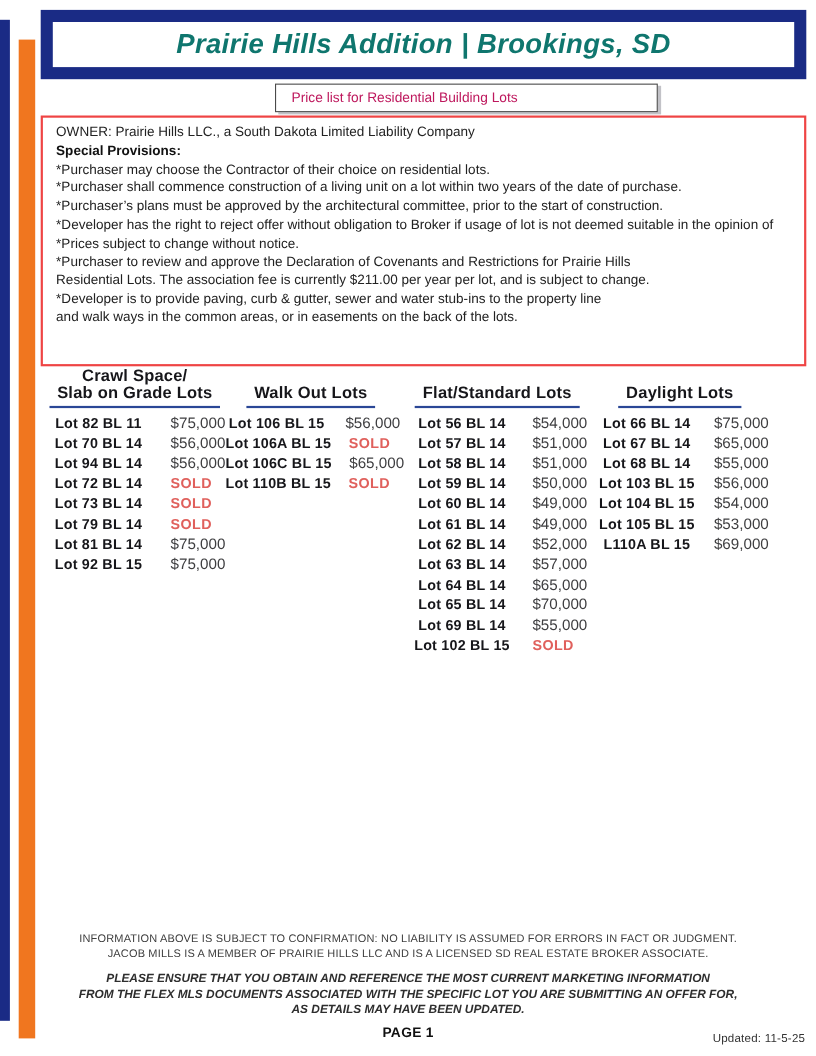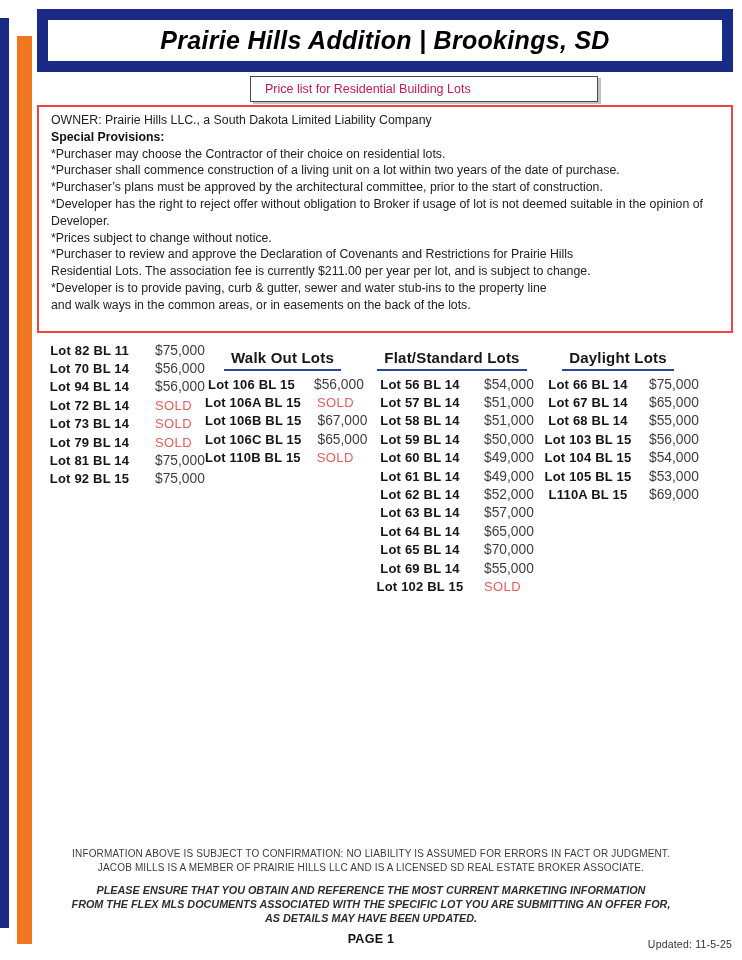--- a/index.html
+++ b/index.html
@@ -13,21 +13,21 @@
   .bar-blue{left:0;top:18px;width:9px;height:910px;background:#1a2b85;}
   .bar-orange{left:17px;top:36px;width:15px;height:908px;background:#f0761f;}
 
   .title-frame{
     position:absolute;left:37px;top:9px;width:696px;height:63px;
     border:11px solid #1a2b85;background:#fff;box-sizing:border-box;
     display:flex;align-items:center;justify-content:center;
   }
   .title-frame h1{
     margin:0;font-size:25px;font-style:italic;font-weight:bold;
-    color:#000000;letter-spacing:.3px;white-space:nowrap;
+    color:#0f766e;letter-spacing:.3px;white-space:nowrap;
   }
 
   .subtitle-box{
     position:absolute;left:250px;top:76px;width:348px;height:26px;
     border:1.5px solid #4a4a4a;background:#fff;box-sizing:border-box;
     display:flex;align-items:center;
     box-shadow:3px 2px 0 rgba(120,120,130,.45);
     font-size:12.5px;color:#be185d;padding-left:14px;
   }
 
@@ -58,21 +58,21 @@
   .lot-rows{margin-top:4px;}
   .lot-row{display:flex;height:18.4px;align-items:center;gap:12px;}
   .lot-label{
     flex:0 0 60%;text-align:center;font-weight:bold;font-size:13px;
     color:#16161a;letter-spacing:.2px;white-space:nowrap;
   }
   .lot-price{
     flex:1;text-align:left;font-size:13.8px;color:#3e3e40;
     padding-left:4px;white-space:nowrap;
   }
-  .lot-price.sold{color:#e0605c;font-weight:normal;font-size:13px;letter-spacing:.4px;}
+  .lot-price.sold{color:#e0605c;font-weight:bold;font-size:13px;letter-spacing:.4px;}
 
   .footer{position:absolute;left:0;top:847px;width:742px;text-align:center;color:#3c3c3c;}
   .disclaimer-line{font-size:10px;line-height:14px;letter-spacing:.15px;white-space:nowrap;}
   .notice-block{margin-top:8px;}
   .notice-line{font-size:10.8px;line-height:14px;font-style:italic;font-weight:bold;color:#2e2e2e;white-space:nowrap;}
   .page-label{margin-top:7px;font-size:12.5px;font-weight:bold;color:#111;letter-spacing:.3px;}
   .updated-label{
     position:absolute;right:10px;top:938px;font-size:10.5px;color:#333;letter-spacing:.2px;
   }
 </style>
@@ -91,31 +91,36 @@
 </div>
 
 <div class="provisions-box">
   <div class="prov-line">OWNER: Prairie Hills LLC., a South Dakota Limited Liability Company</div>
   <div class="prov-line prov-heading">Special Provisions:</div>
   <div>
       <div class="prov-line">*Purchaser may choose the Contractor of their choice on residential lots.</div>
       <div class="prov-line">*Purchaser shall commence construction of a living unit on a lot within two years of the date of purchase.</div>
       <div class="prov-line">*Purchaser’s plans must be approved by the architectural committee, prior to the start of construction.</div>
       <div class="prov-line">*Developer has the right to reject offer without obligation to Broker if usage of lot is not deemed suitable  in the opinion of</div>
-      <div class="prov-line">Developer.</div>
       <div class="prov-line">*Prices subject to change without notice.</div>
       <div class="prov-line">*Purchaser to review and approve the Declaration of Covenants and Restrictions for Prairie Hills</div>
       <div class="prov-line">Residential Lots. The association fee is currently $211.00 per year per lot, and is subject to change.</div>
       <div class="prov-line">*Developer is to provide paving, curb &amp; gutter, sewer and water stub-ins to the property line</div>
       <div class="prov-line">and walk ways in the common areas, or in easements on the back of the lots.</div>
     </div>
 </div>
 
 <div class="lot-tables">
     <div class="lot-col lot-col-1">
+      <div class="lot-col-head">
+        <span class="head-inner">
+          <div>Crawl Space/</div>
+          <div>Slab on Grade Lots</div>
+        </span>
+      </div>
       <div class="lot-rows">
         <div class="lot-row">
           <span class="lot-label">Lot 82 BL 11</span>
           <span class="lot-price">$75,000</span>
         </div>
         <div class="lot-row">
           <span class="lot-label">Lot 70 BL 14</span>
           <span class="lot-price">$56,000</span>
         </div>
         <div class="lot-row">
@@ -151,24 +156,20 @@
         </span>
       </div>
       <div class="lot-rows">
         <div class="lot-row">
           <span class="lot-label">Lot 106 BL 15</span>
           <span class="lot-price">$56,000</span>
         </div>
         <div class="lot-row">
           <span class="lot-label">Lot 106A BL 15</span>
           <span class="lot-price sold">SOLD</span>
-        </div>
-        <div class="lot-row">
-          <span class="lot-label">Lot 106B BL 15</span>
-          <span class="lot-price">$67,000</span>
         </div>
         <div class="lot-row">
           <span class="lot-label">Lot 106C BL 15</span>
           <span class="lot-price">$65,000</span>
         </div>
         <div class="lot-row">
           <span class="lot-label">Lot 110B BL 15</span>
           <span class="lot-price sold">SOLD</span>
         </div>
       </div>

